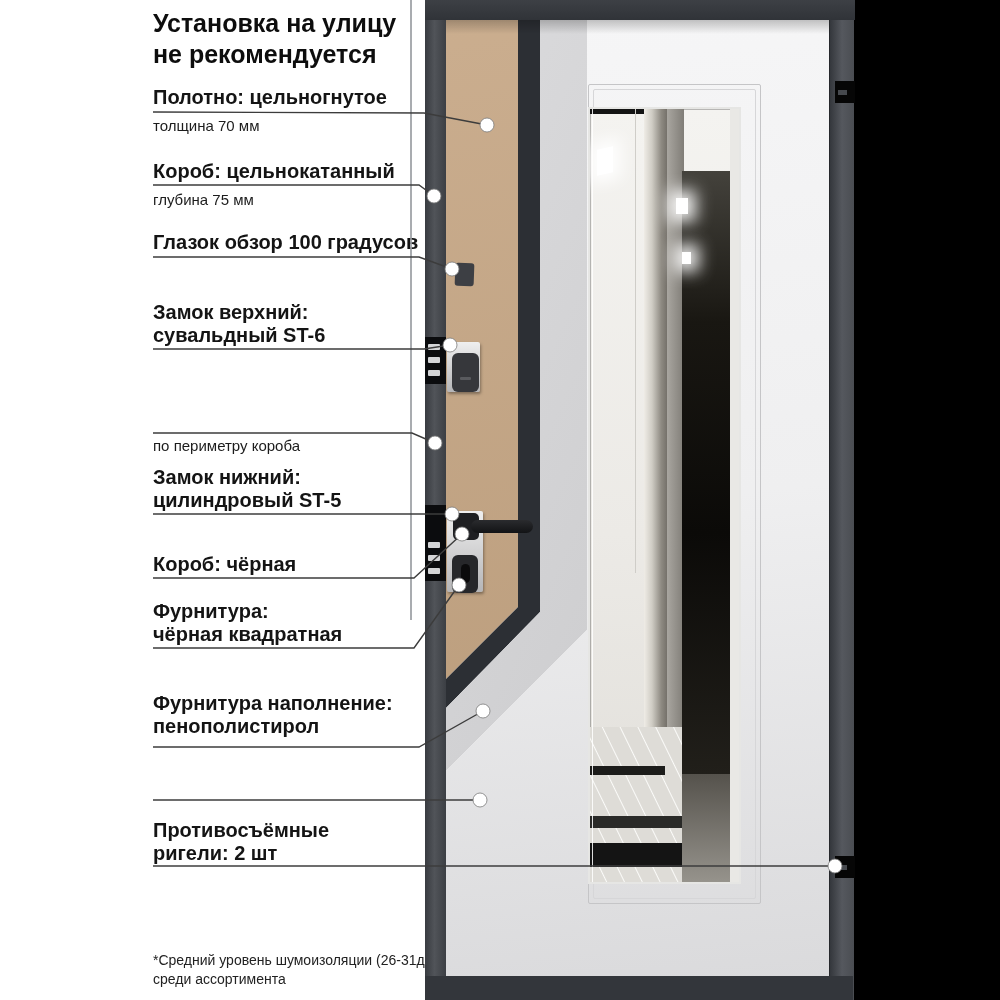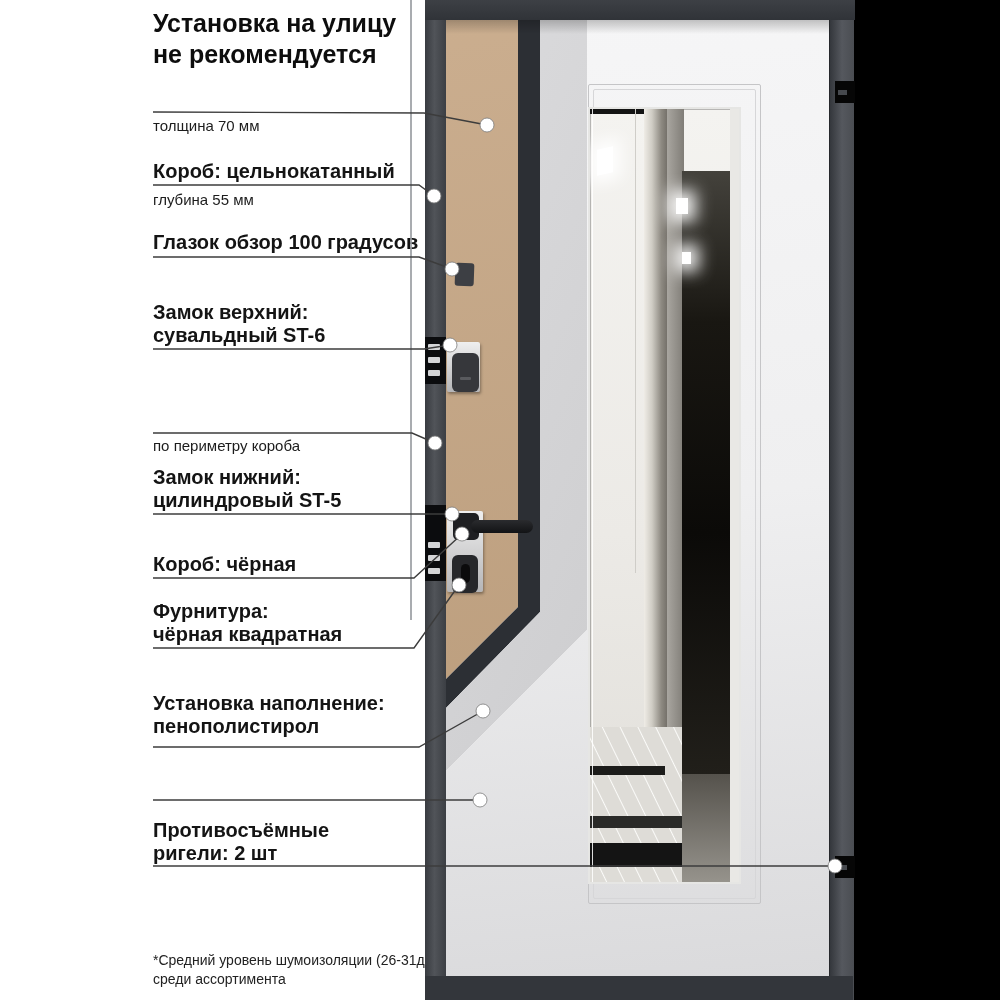--- a/index.html
+++ b/index.html
@@ -83,41 +83,42 @@
   #callout-svg{position:absolute;inset:0;z-index:60;pointer-events:none;}
 </style>
 </head>
 <body>
 
 <div id="stage">
 
   <div id="title" class="abs pre">Установка на улицу
 не рекомендуется</div>
 
+  <div class="abs pre lbl-title" style="top:86px">Полотно: цельногнутое</div>
   <div class="abs pre lbl-note" style="top:117px">толщина 70 мм</div>
 
   <div class="abs pre lbl-title" style="top:160px">Короб: цельнокатанный</div>
-  <div class="abs pre lbl-note" style="top:191px">глубина 55 мм</div>
+  <div class="abs pre lbl-note" style="top:191px">глубина 75 мм</div>
 
   <div class="abs pre lbl-title" style="top:231px">Глазок обзор 100 градусов</div>
 
   <div class="abs pre lbl-title" style="top:301px">Замок верхний:
 сувальдный ST-6</div>
 
   <div class="abs pre lbl-note" style="top:437px">по периметру короба</div>
 
   <div class="abs pre lbl-title" style="top:466px">Замок нижний:
 цилиндровый ST-5</div>
 
   <div class="abs pre lbl-title" style="top:553px">Короб: чёрная</div>
 
   <div class="abs pre lbl-title" style="top:600px">Фурнитура:
 чёрная квадратная</div>
 
-  <div class="abs pre lbl-title" style="top:692px">Установка наполнение:
+  <div class="abs pre lbl-title" style="top:692px">Фурнитура наполнение:
 пенополистирол</div>
 
 
   <div class="abs pre lbl-title" style="top:819px">Противосъёмные
 ригели: 2 шт</div>
 
   <div id="footnote" class="abs pre">*Средний уровень шумоизоляции (26-31дБ)
 среди ассортимента</div>
 
   <div id="black-bg" class="abs"></div>

